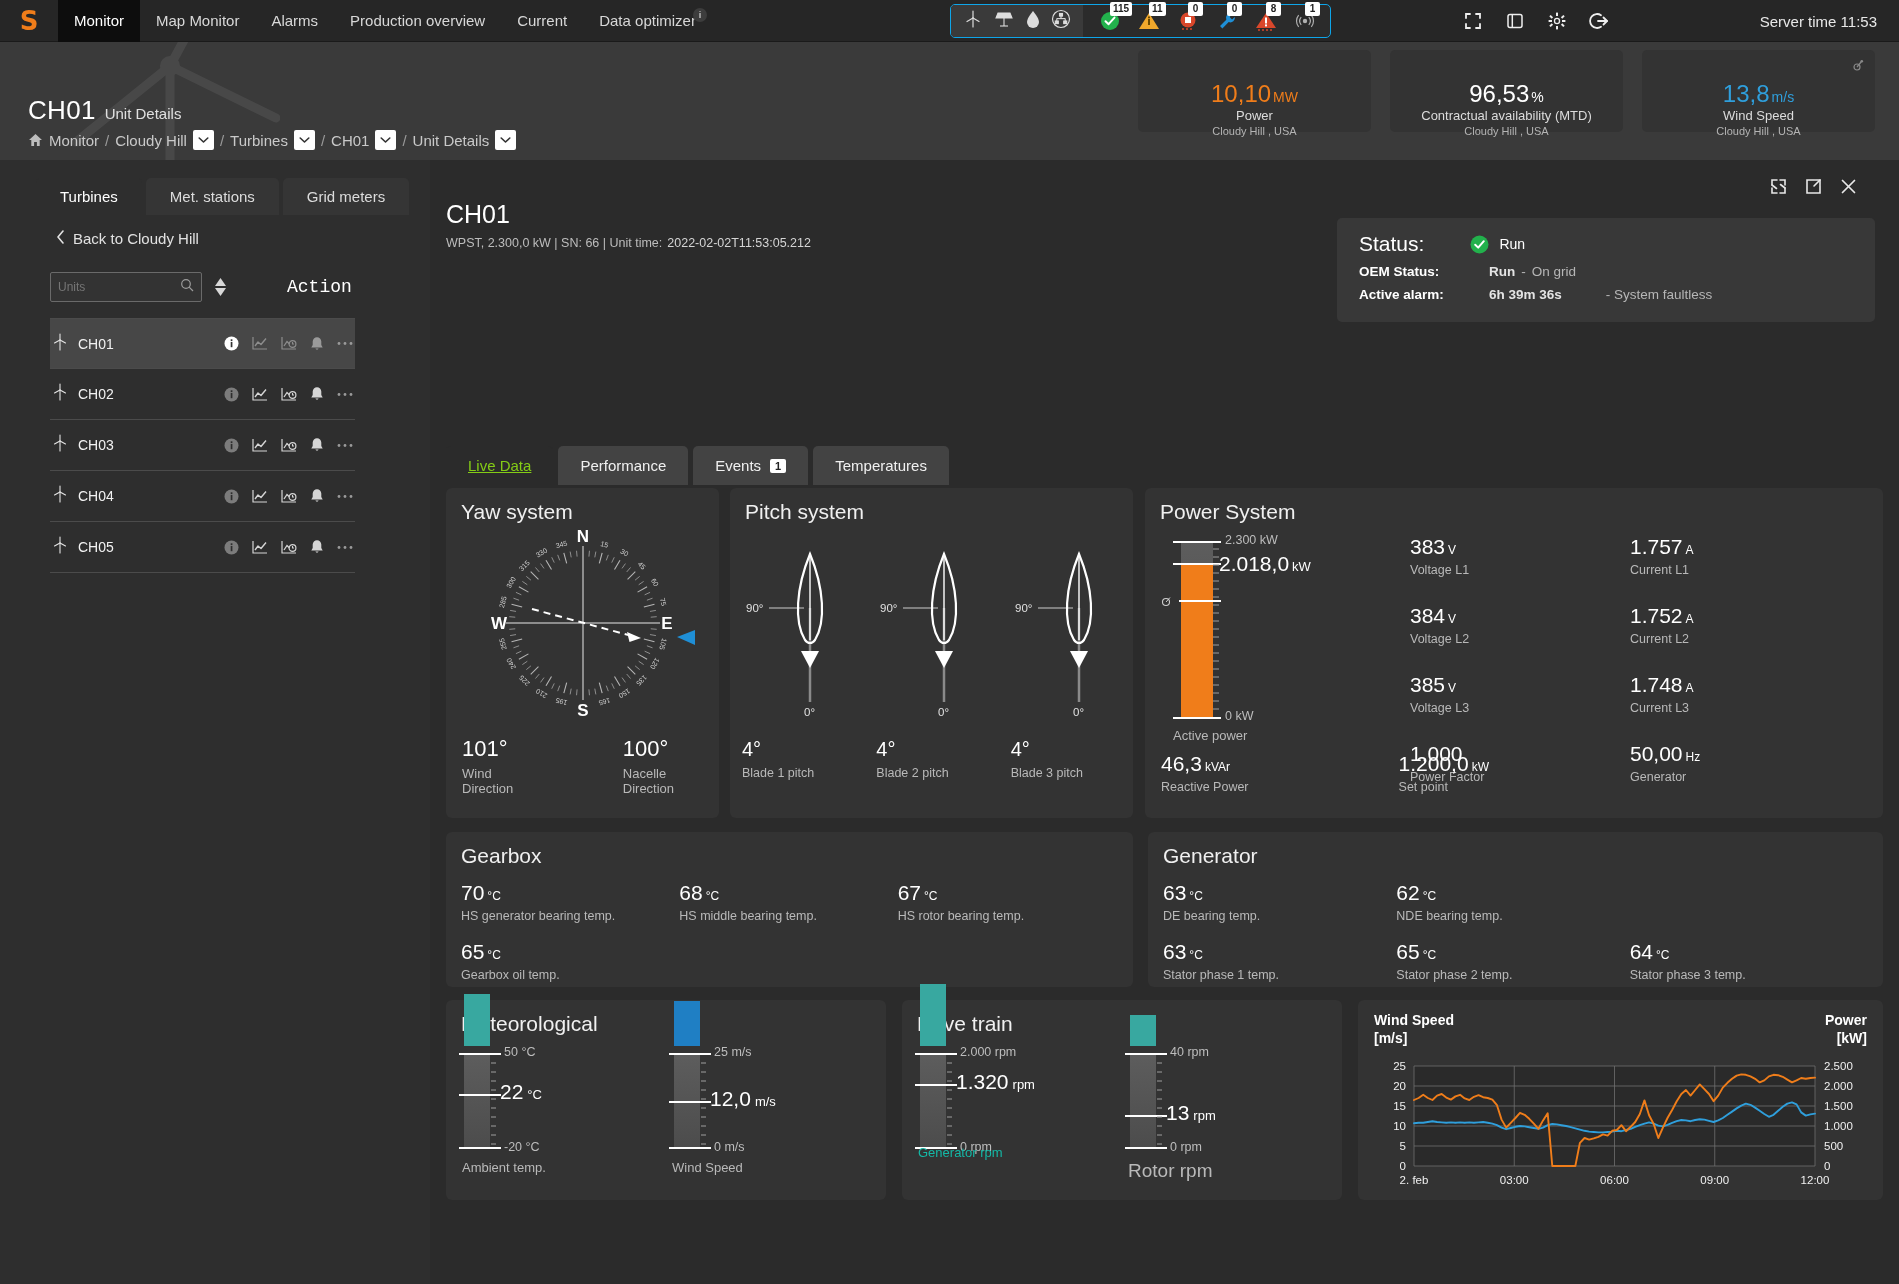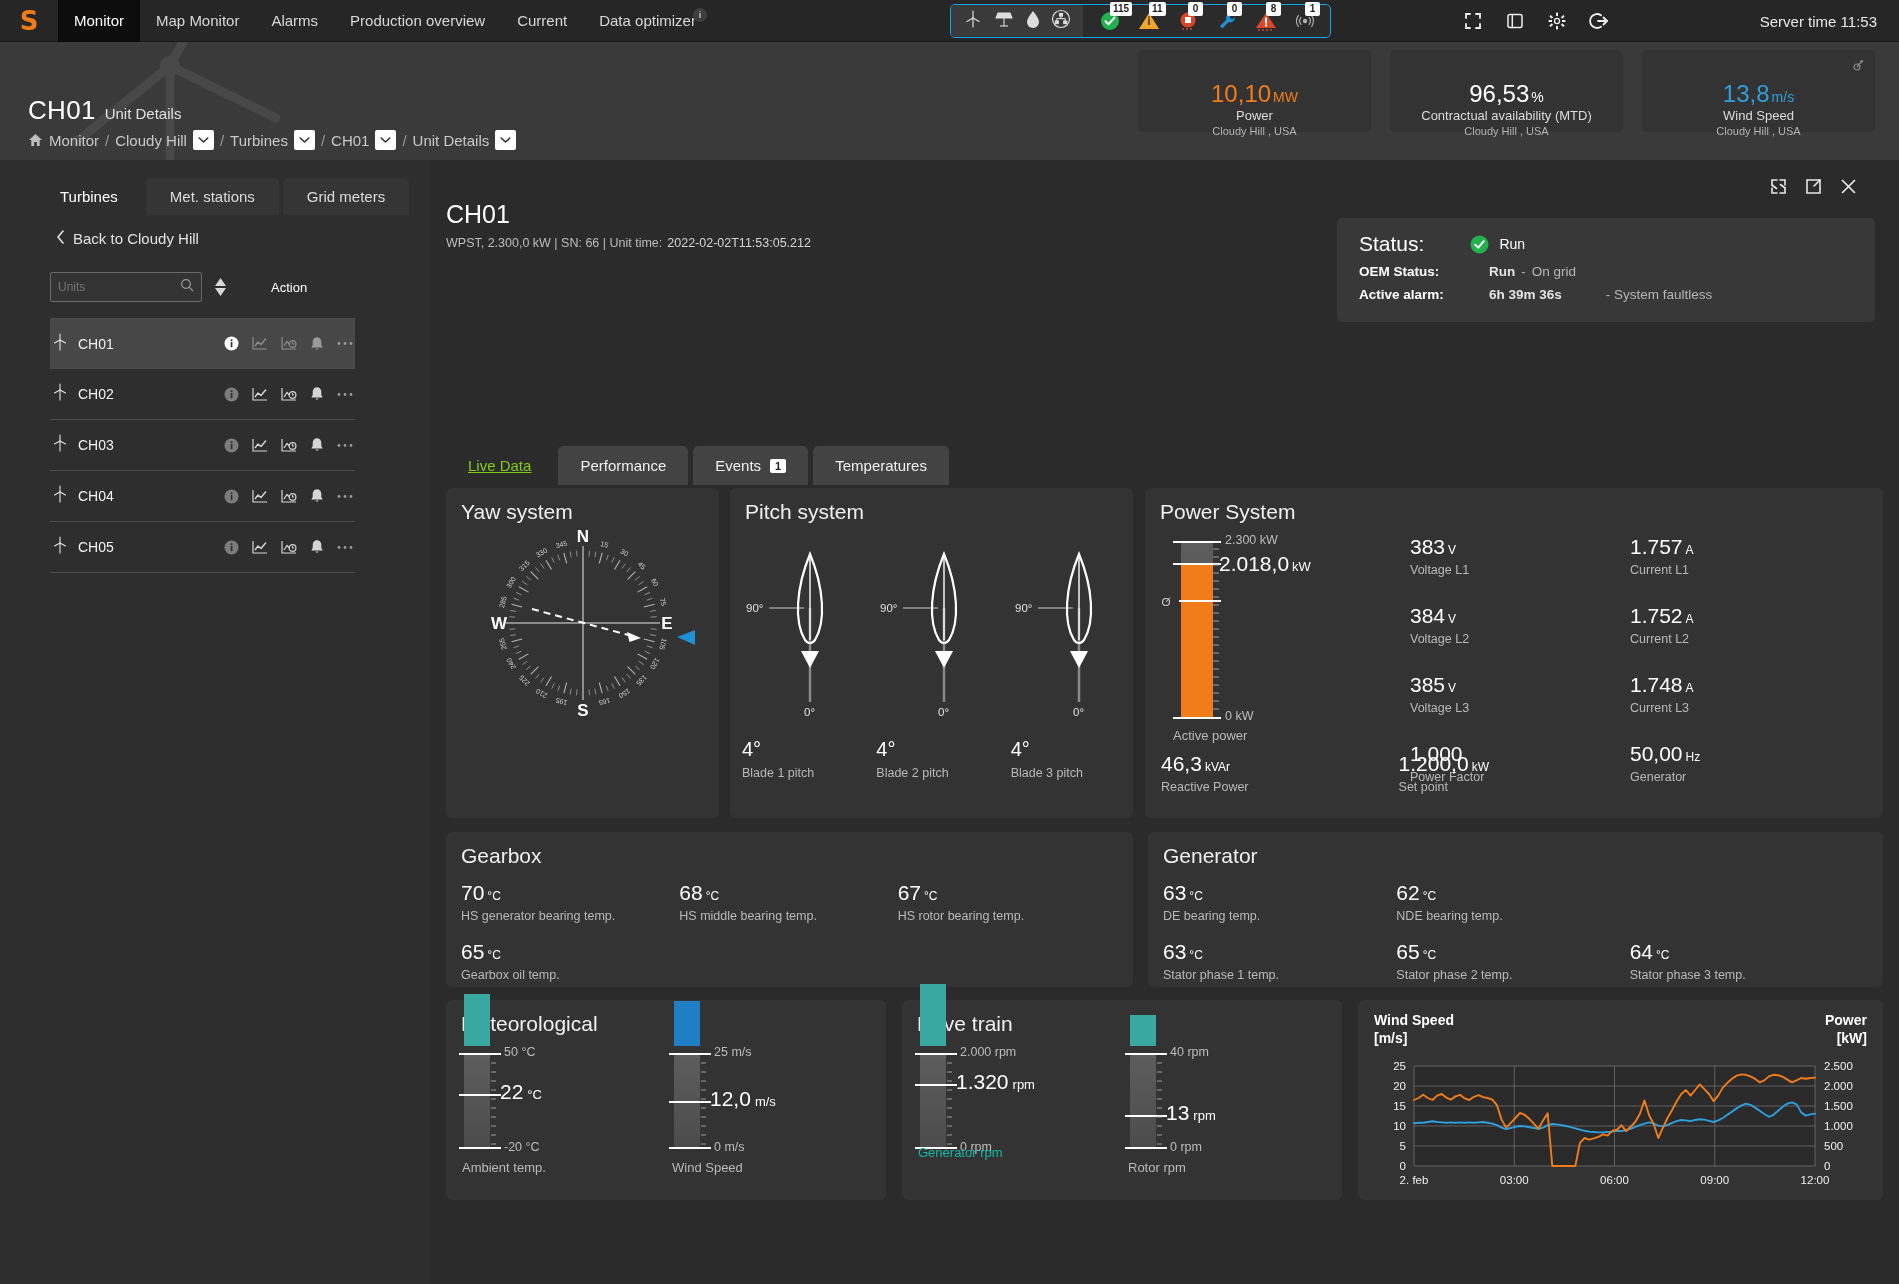--- a/index.html
+++ b/index.html
@@ -88,21 +88,21 @@
   .searchrow { position: absolute; left: 50px; top: 112px; width: 345px; display: flex; align-items: center; }
   .searchbox {
     width: 152px; height: 30px; background: #333; border: 1px solid #6a6a6a; border-radius: 2px;
     display: flex; align-items: center; padding: 0 7px; gap: 4px;
   }
   .searchbox input {
     background: transparent; border: 0; outline: 0; color: #d8d8d8; font-size: 12px;
     font-family: "Liberation Sans", sans-serif; width: 118px;
   }
   .sortarrows { margin-left: 12px; display: flex; flex-direction: column; gap: 2px; cursor: pointer; }
-  .actionhdr { margin-left: 44px; font-size: 13px; color: #fff; }
+  .actionhdr { margin-left: 60px; font-size: 18px; color: #fff; font-family: Liberation Mono, monospace; }
   .unitlist { position: absolute; left: 50px; top: 158px; width: 305px; }
   .unitrow {
     height: 51px; display: flex; align-items: center; border-bottom: 1px solid #4b4b4b;
     cursor: pointer; padding: 0 2px;
   }
   .unitrow:first-child { border-top: 1px solid #4b4b4b; }
   .unitrow.selected { background: #474747; }
   .unitrow .uname { font-size: 14px; color: #f2f2f2; margin-left: 10px; }
   .urowicons { margin-left: auto; display: flex; align-items: center; gap: 13px; }
   .urowicons span { cursor: pointer; display: flex; align-items: center; }
@@ -856,20 +856,30 @@
         <text x="199" y="101" fill="#fff" font-size="17" font-weight="bold" text-anchor="middle" font-family="Liberation Sans, sans-serif">E</text>
         <text x="31" y="101" fill="#fff" font-size="17" font-weight="bold" text-anchor="middle" font-family="Liberation Sans, sans-serif">W</text>
 
         <g>
           <line x1="64" y1="81" x2="164" y2="108" stroke="#fff" stroke-width="2" stroke-dasharray="7 5"></line>
           <path d="M173 110 L159 104 L161.5 114 Z" fill="#fff"></path>
         </g>
 
         <path d="M227 102 L209 109 L227 117 Z" fill="#1f8fd6"></path>
       </svg>
+      <div class="yawvals">
+        <div>
+          <div class="v">101°</div>
+          <div class="l">Wind Direction</div>
+        </div>
+        <div>
+          <div class="v">100°</div>
+          <div class="l">Nacelle Direction</div>
+        </div>
+      </div>
     </div>
 
     <div class="card" style="left:300px; top:328px; width:403px; height:330px;">
       <h3>Pitch system</h3>
       <div class="pitchrow">
         <div class="pitchcell">
           <svg width="130" height="200" viewBox="0 0 130 200" style="position:absolute;left:2px;top:12px">
             <text x="14" y="64" fill="#e0e0e0" font-size="11.5" font-family="Liberation Sans, sans-serif">90°</text>
             <line x1="37" y1="60" x2="72" y2="60" stroke="#9a9a9a" stroke-width="1.5"></line>
             <line x1="78" y1="60" x2="78" y2="154" stroke="#8a8a8a" stroke-width="2.5"></line>
@@ -1160,21 +1170,21 @@
               <line x1="0" y1="54" x2="5" y2="54"></line>
               <line x1="0" y1="63" x2="5" y2="63"></line>
               <line x1="0" y1="72" x2="5" y2="72"></line>
               <line x1="0" y1="81" x2="5" y2="81"></line>
               <line x1="0" y1="90" x2="5" y2="90"></line>
             </g>
           </svg>
         <div style="position:absolute;left:40px;top:-5px;font-size:12.5px;color:#bdbdbd;white-space:nowrap;">40 rpm</div>
         <div style="position:absolute;left:36px;top:51px;font-size:21px;color:#fff;white-space:nowrap;"><span>13</span><span style="font-size:13px;margin-left:4px">rpm</span></div>
         <div style="position:absolute;left:40px;top:90px;font-size:12.5px;color:#bdbdbd;white-space:nowrap;">0 rpm</div>
-        <div style="position:absolute;left:-2px;top:110px;font-size:13px;color:#b9b9b9;white-space:nowrap;">Rotor rpm</div>
+        <div style="position:absolute;left:-2px;top:110px;font-size:19px;color:#b9b9b9;white-space:nowrap;">Rotor rpm</div>
       </div>
     </div>
 
     <div class="card" style="left:928px; top:840px; width:525px; height:200px;">
       <div class="cht-title" style="left:16px; top:12px;">
         <span>Wind Speed</span><br>
         <span>[m/s]</span>
       </div>
       <div class="cht-title" style="right:16px; top:12px; text-align:right;">
         <span>Power</span><br>

